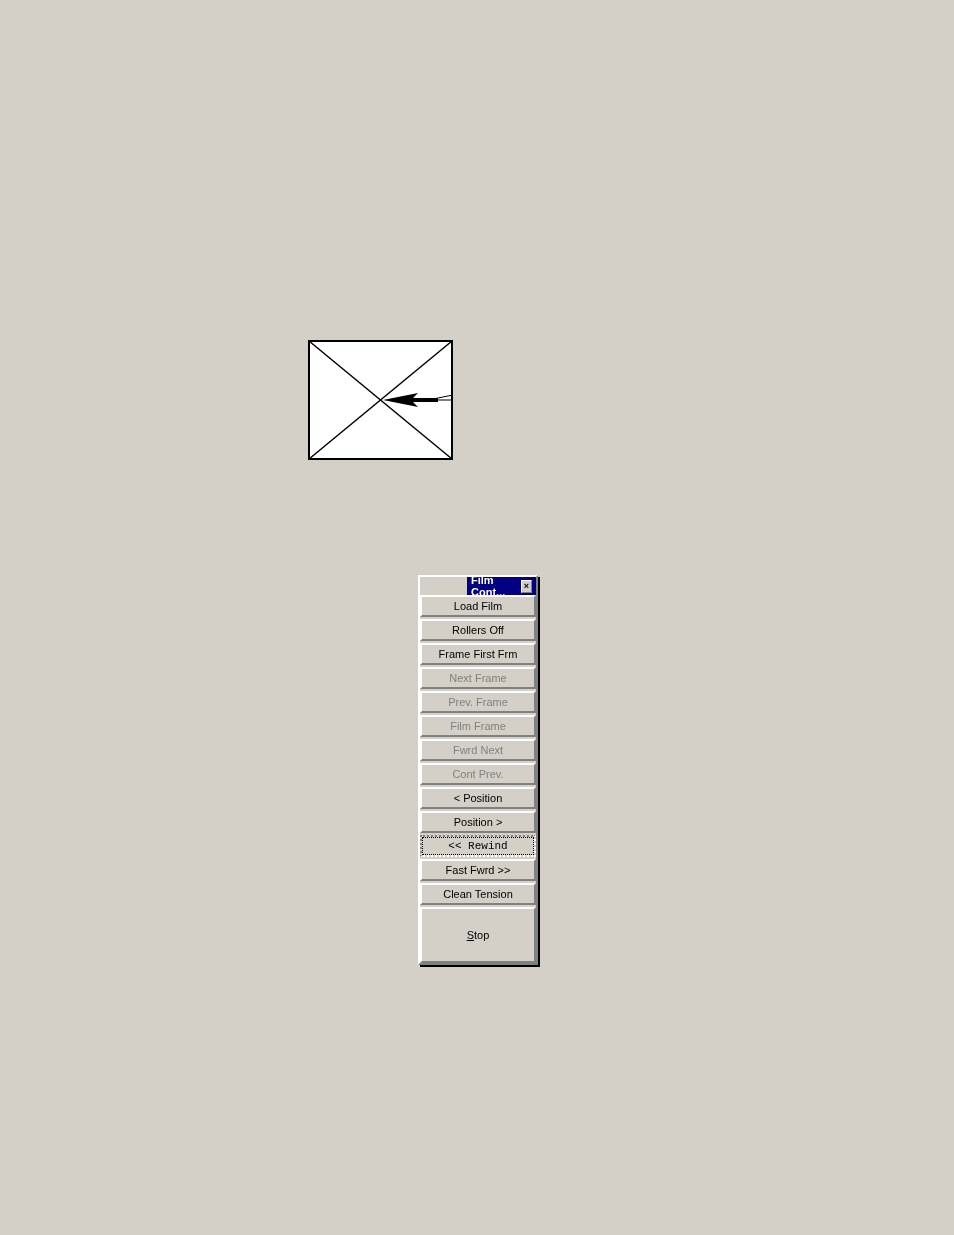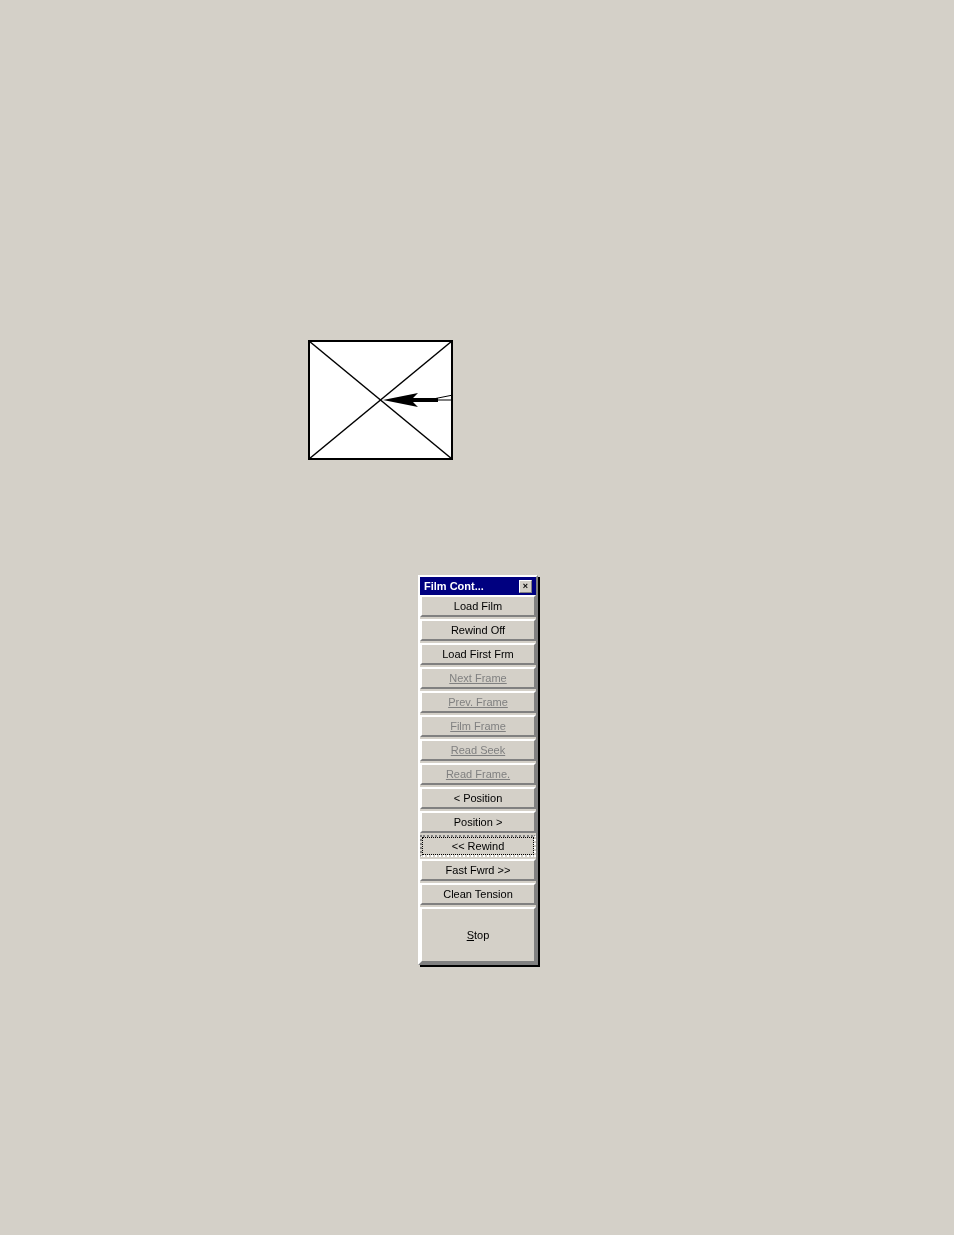--- a/index.html
+++ b/index.html
@@ -43,20 +43,21 @@
     .dialog-titlebar {
       background: #000080;
       color: #ffffff;
       font-size: 11px;
       font-weight: bold;
       padding: 2px 4px;
       display: flex;
       align-items: center;
       justify-content: space-between;
       height: 18px;
+      margin-left: 47px;
     }
 
     .dialog-title-text {
       font-size: 11px;
     }
 
     .dialog-close-btn {
       background: #d4d0c8;
       border: 1px solid #808080;
       border-top: 1px solid #ffffff;
@@ -95,28 +96,28 @@
       display: flex;
       align-items: center;
       justify-content: center;
       white-space: nowrap;
     }
 
     .win-button:disabled,
     .win-button.disabled {
       color: #808080;
       cursor: default;
-      text-decoration: underline;
     }
 
     .win-button.rewind-active {
       border: 2px dotted #000080;
       border-color: #808080 #ffffff #ffffff #808080;
       outline: 1px dotted #000000;
       outline-offset: -3px;
+      font-family: Liberation Mono, monospace;
     }
 
     .stop-button {
       height: 56px;
     }
 
     .stop-underline {
       text-decoration: underline;
     }
   </style>
@@ -139,27 +140,27 @@
 </div>
 
 <div class="dialog-window">
   <div class="dialog-titlebar">
     <span class="dialog-title-text">Film Cont...</span>
     <button class="dialog-close-btn">×</button>
   </div>
   <div class="dialog-body">
 
     <button class="win-button">Load Film</button>
-    <button class="win-button">Rewind Off</button>
-    <button class="win-button">Load First Frm</button>
+    <button class="win-button">Rollers Off</button>
+    <button class="win-button">Frame First Frm</button>
     <button class="win-button disabled" disabled="">Next Frame</button>
     <button class="win-button disabled" disabled="">Prev. Frame</button>
     <button class="win-button disabled" disabled="">Film Frame</button>
-    <button class="win-button disabled" disabled="">Read Seek</button>
-    <button class="win-button disabled" disabled="">Read Frame.</button>
+    <button class="win-button disabled" disabled="">Fwrd Next</button>
+    <button class="win-button disabled" disabled="">Cont Prev.</button>
     <button class="win-button">&lt; Position</button>
     <button class="win-button">Position &gt;</button>
     <button class="win-button rewind-active">&lt;&lt; Rewind</button>
     <button class="win-button">Fast Fwrd &gt;&gt;</button>
     <button class="win-button">Clean Tension</button>
     <button class="win-button stop-button">
       <span><span class="stop-underline">S</span><span>top</span></span>
     </button>
 
   </div>

